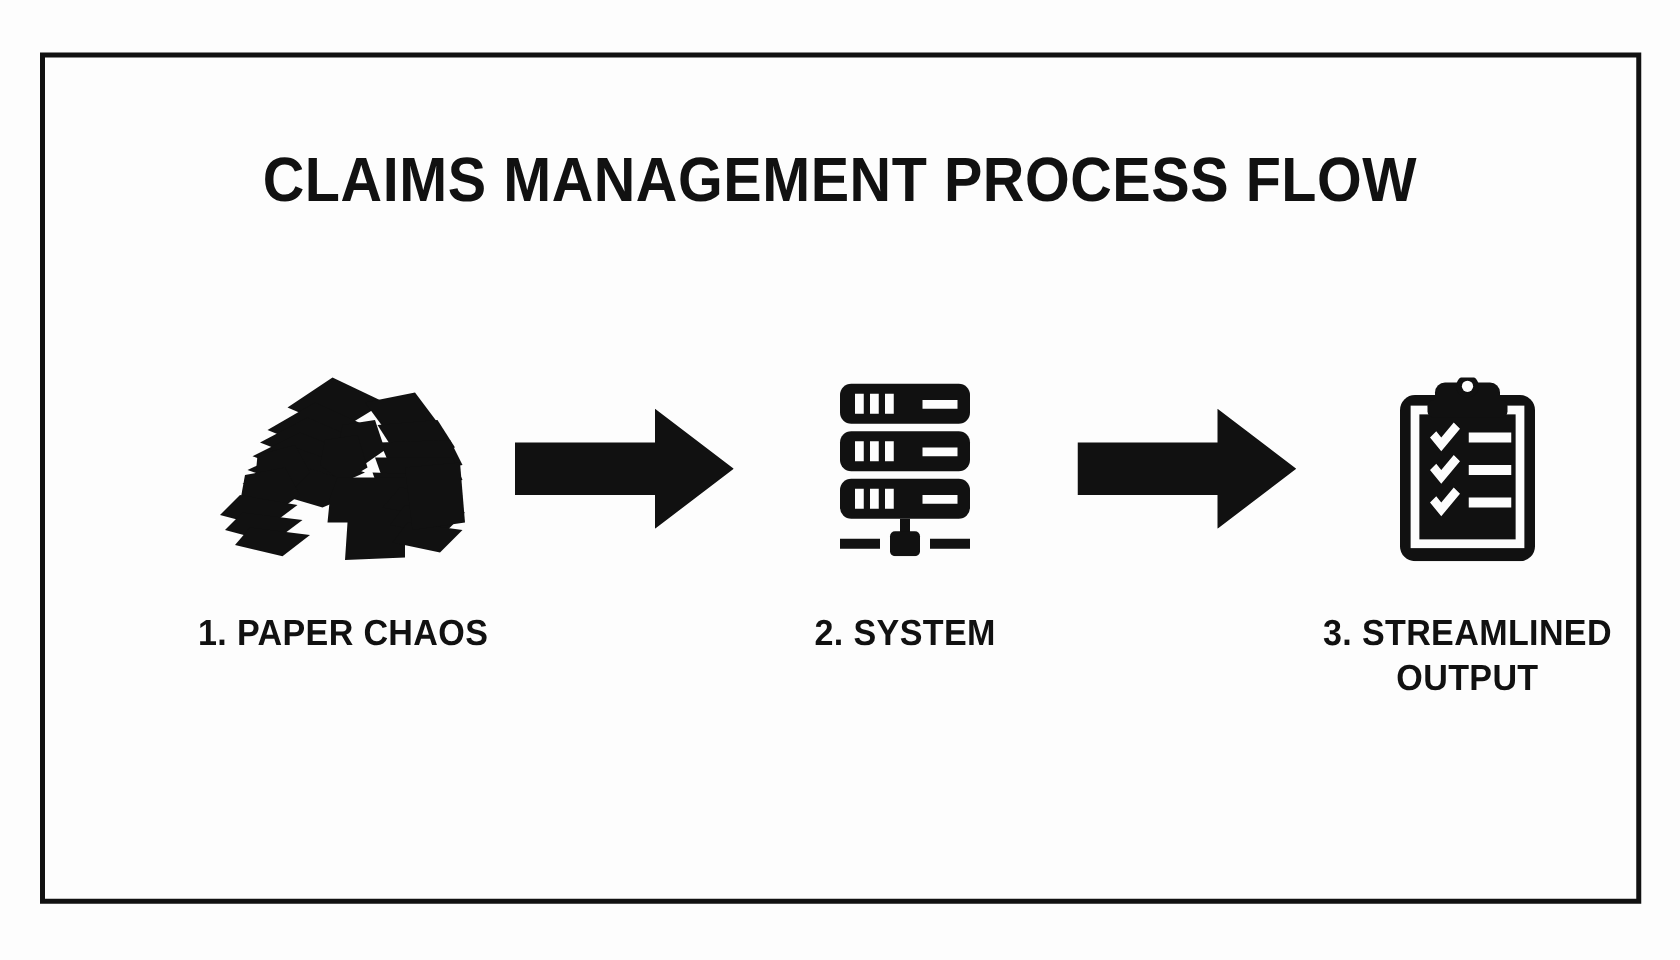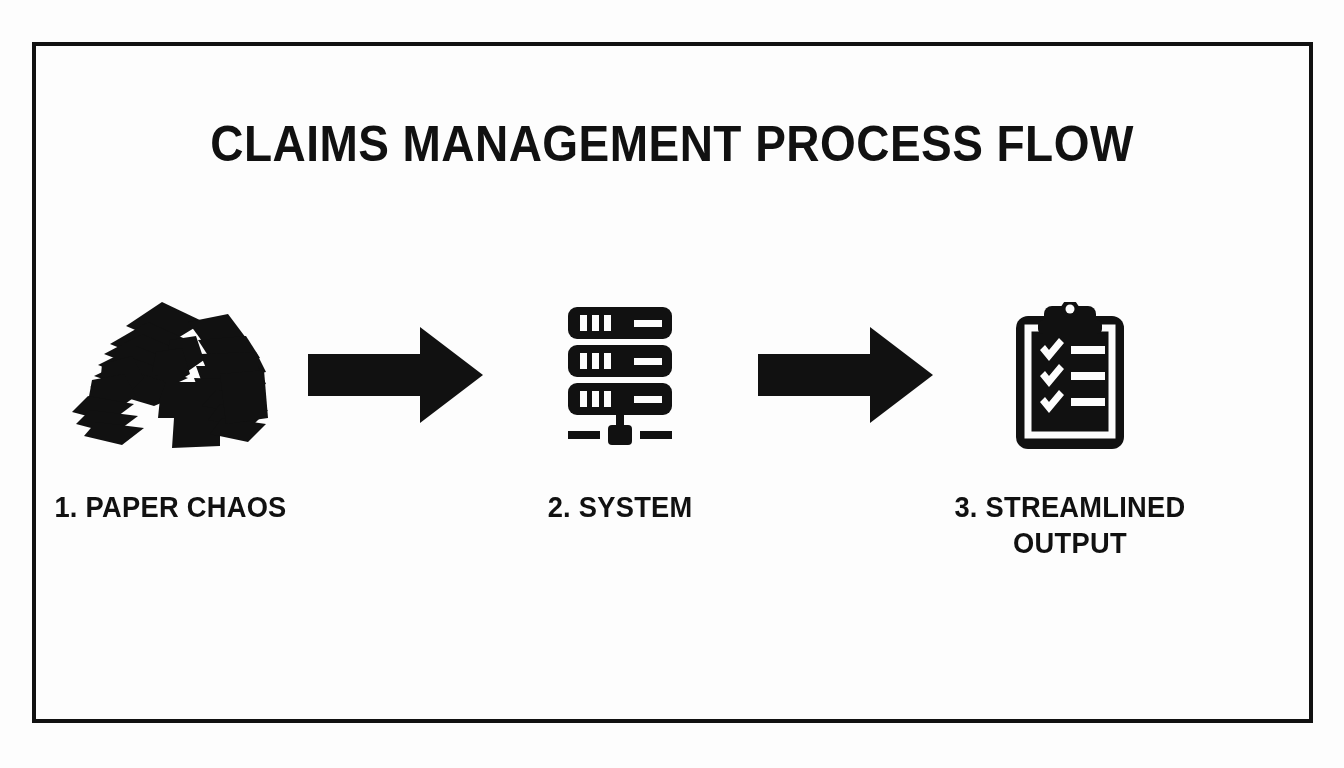--- a/index.html
+++ b/index.html
@@ -56,21 +56,21 @@
   
   #flow {
     position: absolute;
     left: 40px;
     top: 295px;
     width: 1264px;
     height: 290px;
     display: flex;
     flex-direction: row;
     align-items: flex-start;
-    justify-content: flex-start;
+    justify-content: flex-end;
   }
 
   .step {
     width: 260px;
     display: flex;
     flex-direction: column;
     align-items: center;
   }
 
   .icon-box {

